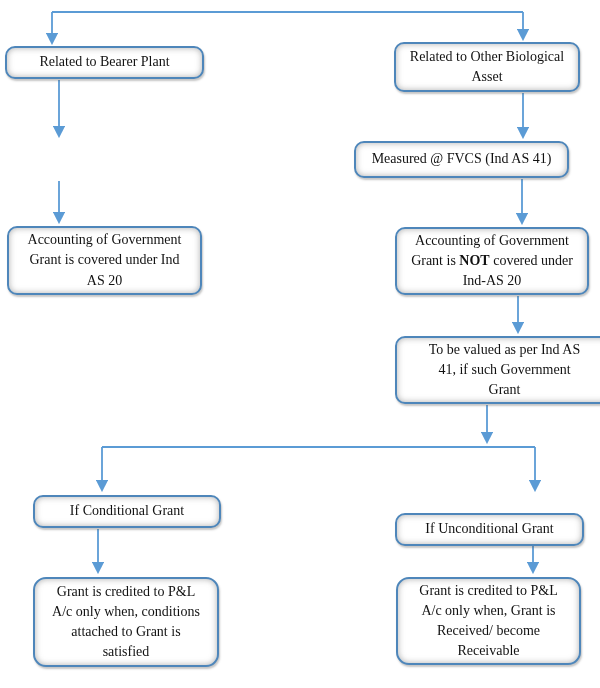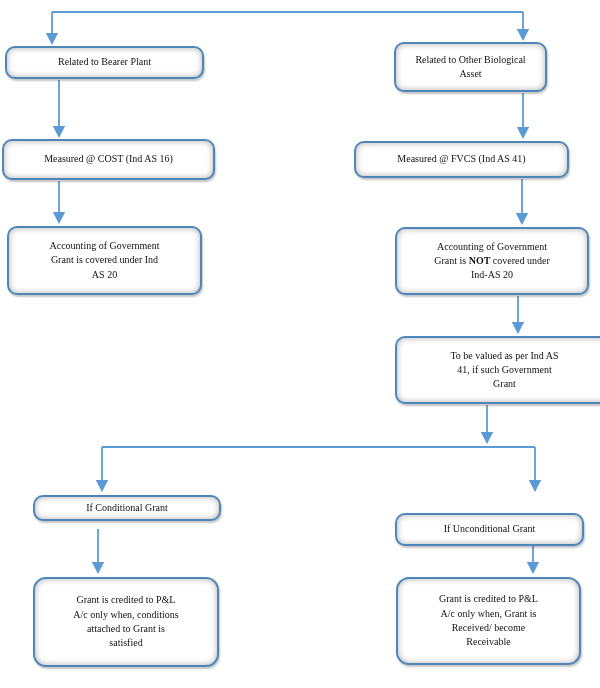--- a/index.html
+++ b/index.html
@@ -16,34 +16,34 @@
   .node{
     position:absolute;
     box-sizing:border-box;
     border:2.5px solid var(--node-border-color,#4e86ba);
     border-radius:10px;
     background:var(--node-fill-color,#ffffff);
     box-shadow:inset 0 0 6px rgba(110,110,110,0.55), 1px 2px 2px rgba(90,90,90,0.35);
     display:flex;align-items:center;justify-content:center;
     text-align:center;
     color:var(--text-color,#111111);
-    font-size:10px;
+    font-size:14px;
     line-height:1.43;
   }
   .lbl{white-space:pre-line;padding:1px 3px;}
   .lbl b{font-weight:bold;text-align:center;}
   
   .n0{left:5px;  top:46px;  width:199px; height:33px;}
-  .n1{left:394px;top:42px;  width:153px; height:50px;}
+  .n1{left:394px;top:42px;  width:186px; height:50px;}
   .n2{left:2px;  top:139px; width:213px; height:41px;}
   .n3{left:354px;top:141px; width:215px; height:37px;}
   .n4{left:7px;  top:226px; width:195px; height:69px;}
   .n5{left:395px;top:227px; width:194px; height:68px;}
   .n6{left:395px;top:336px; width:219px; height:68px;}
-  .n7{left:33px; top:495px; width:188px; height:26px;}
+  .n7{left:33px; top:495px; width:188px; height:33px;}
   .n8{left:395px;top:513px; width:189px; height:33px;}
   .n9{left:33px; top:577px; width:186px; height:90px; border-radius:13px;}
   .n10{left:396px;top:577px;width:185px; height:88px; border-radius:13px;}
 </style>
 </head>
 <body>
 
 <div id="stage" style="--connector-color: #5b9bd5; --node-border-color: #4e86ba; --node-fill-color: #ffffff; --text-color: #111111;">
 
   <svg id="edges" width="600" height="688" viewBox="0 0 600 688">
@@ -70,23 +70,20 @@
 
   <div class="node n0">
     <span class="lbl">Related to Bearer Plant</span>
   </div>
 
   <div class="node n1">
     <span class="lbl">Related to Other Biological
 Asset</span>
   </div>
 
-  <div class="node n2">
-    <span class="lbl">Measured @ COST (Ind AS 16)</span>
-  </div>
 
   <div class="node n3">
     <span class="lbl">Measured @ FVCS (Ind AS 41)</span>
   </div>
 
   <div class="node n4">
     <span class="lbl">Accounting of Government
 Grant is covered under Ind
 AS 20</span>
   </div>

